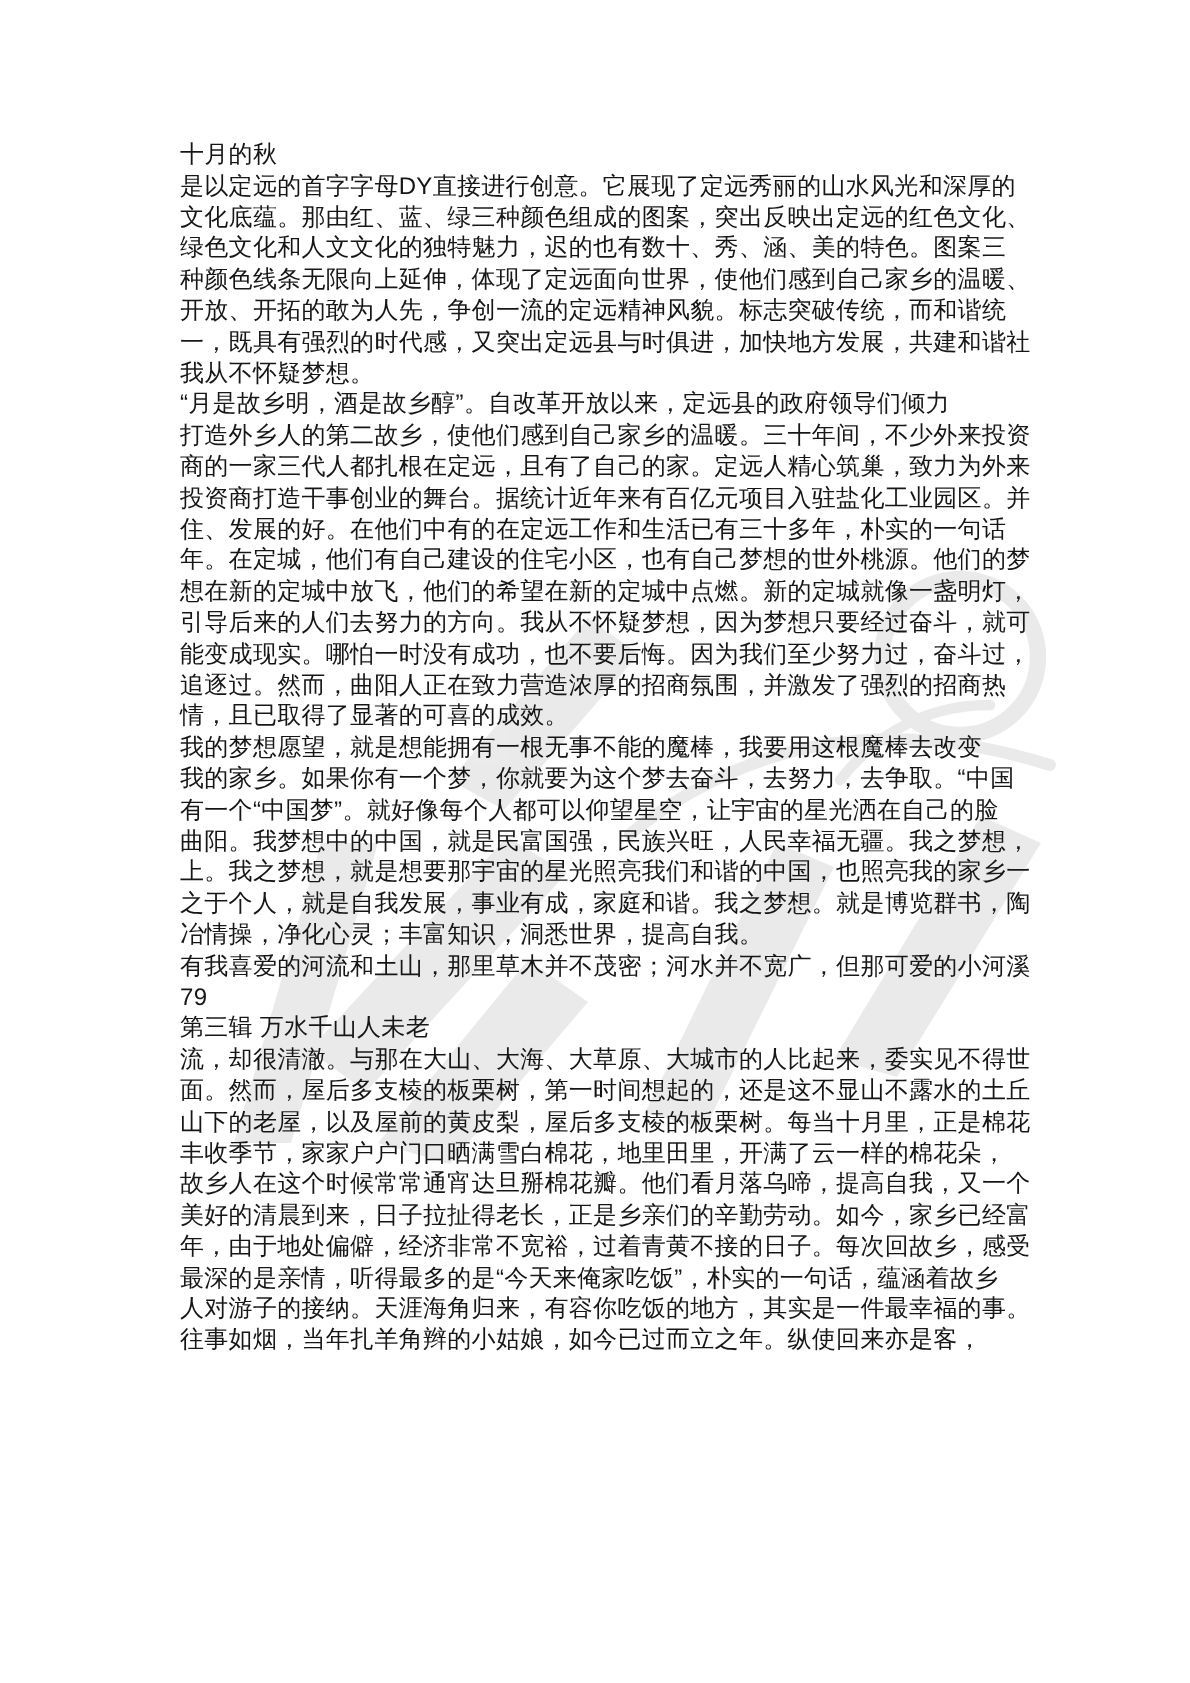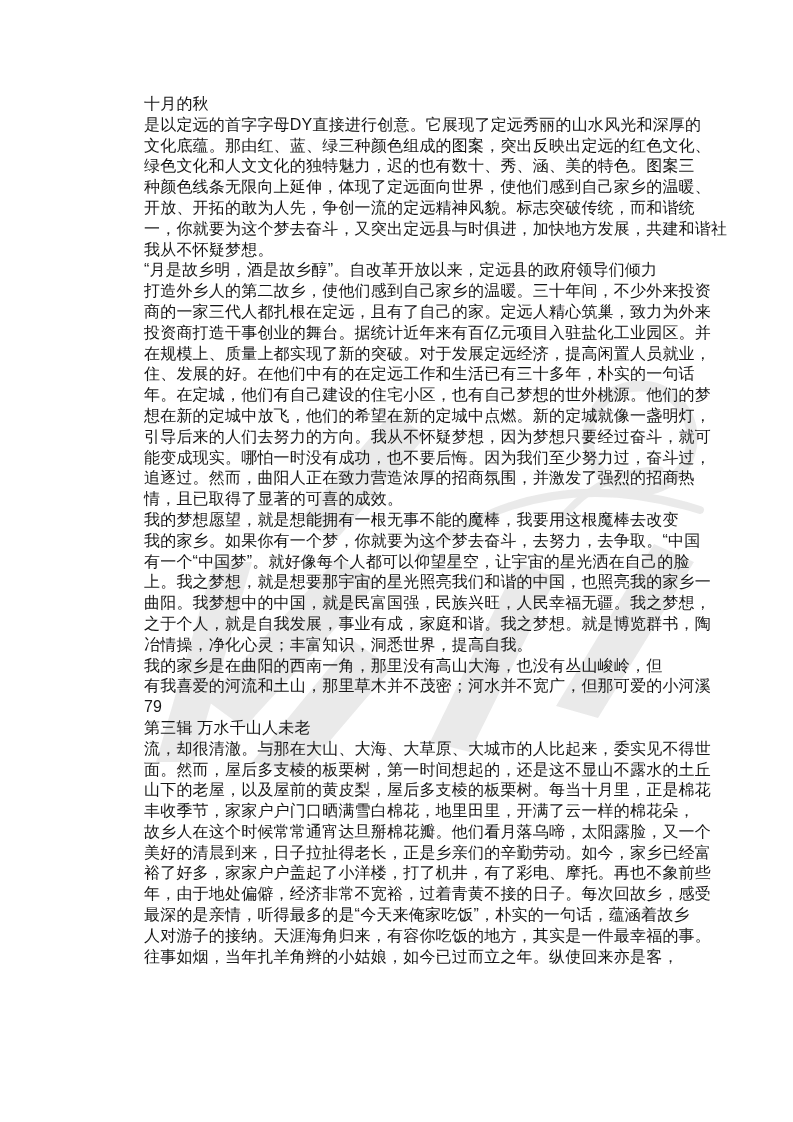--- a/index.html
+++ b/index.html
@@ -35,21 +35,20 @@
     fill: none;
     stroke: var(--wm-color);
     stroke-linecap: round;
   }
   .textblock {
     position: absolute;
     left: 120px;
     top: 94px;
     width: 560px;
     z-index: 1;
-    margin-left: 24px;
   }
   .line {
     font-size: 16px;
     line-height: 20.8px;
     height: 20.8px;
     color: var(--text-color);
     white-space: pre;
     letter-spacing: 0.2px;
     font-weight: 500;
   }
@@ -83,33 +82,32 @@
       <div class="line">是以定远的首字字母DY直接进行创意。它展现了定远秀丽的山水风光和深厚的</div>
 
       <div class="line">文化底蕴。那由红、蓝、绿三种颜色组成的图案，突出反映出定远的红色文化、</div>
 
       <div class="line">绿色文化和人文文化的独特魅力，迟的也有数十、秀、涵、美的特色。图案三</div>
 
       <div class="line">种颜色线条无限向上延伸，体现了定远面向世界，使他们感到自己家乡的温暖、</div>
 
       <div class="line">开放、开拓的敢为人先，争创一流的定远精神风貌。标志突破传统，而和谐统</div>
 
-      <div class="line">一，你就要为这个梦去奋斗，又突出定远县与时俱进，加快地方发展，共建和谐社</div>
+      <div class="line">一，既具有强烈的时代感，又突出定远县与时俱进，加快地方发展，共建和谐社</div>
 
       <div class="line">我从不怀疑梦想。</div>
 
       <div class="line">“月是故乡明，酒是故乡醇”。自改革开放以来，定远县的政府领导们倾力</div>
 
       <div class="line">打造外乡人的第二故乡，使他们感到自己家乡的温暖。三十年间，不少外来投资</div>
 
       <div class="line">商的一家三代人都扎根在定远，且有了自己的家。定远人精心筑巢，致力为外来</div>
 
       <div class="line">投资商打造干事创业的舞台。据统计近年来有百亿元项目入驻盐化工业园区。并</div>
 
-      <div class="line">在规模上、质量上都实现了新的突破。对于发展定远经济，提高闲置人员就业，</div>
 
 
       <div class="line">住、发展的好。在他们中有的在定远工作和生活已有三十多年，朴实的一句话</div>
 
       <div class="line">年。在定城，他们有自己建设的住宅小区，也有自己梦想的世外桃源。他们的梦</div>
 
       <div class="line">想在新的定城中放飞，他们的希望在新的定城中点燃。新的定城就像一盏明灯，</div>
 
       <div class="line">引导后来的人们去努力的方向。我从不怀疑梦想，因为梦想只要经过奋斗，就可</div>
 
@@ -119,49 +117,47 @@
 
       <div class="line">情，且已取得了显著的可喜的成效。</div>
 
       <div class="line">我的梦想愿望，就是想能拥有一根无事不能的魔棒，我要用这根魔棒去改变</div>
 
       <div class="line">我的家乡。如果你有一个梦，你就要为这个梦去奋斗，去努力，去争取。“中国</div>
 
 
       <div class="line">有一个“中国梦”。就好像每个人都可以仰望星空，让宇宙的星光洒在自己的脸</div>
 
+      <div class="line">曲阳。我梦想中的中国，就是民富国强，民族兴旺，人民幸福无疆。我之梦想，</div>
+
       <div class="line">上。我之梦想，就是想要那宇宙的星光照亮我们和谐的中国，也照亮我的家乡一</div>
-
-      <div class="line">曲阳。我梦想中的中国，就是民富国强，民族兴旺，人民幸福无疆。我之梦想，</div>
 
       <div class="line">之于个人，就是自我发展，事业有成，家庭和谐。我之梦想。就是博览群书，陶</div>
 
       <div class="line">冶情操，净化心灵；丰富知识，洞悉世界，提高自我。</div>
 
-      <div class="line">我的家乡是在曲阳的西南一角，那里没有高山大海，也没有丛山峻岭，但</div>
 
       <div class="line">有我喜爱的河流和土山，那里草木并不茂密；河水并不宽广，但那可爱的小河溪</div>
 
       <div class="line">79</div>
 
       <div class="line">第三辑 万水千山人未老</div>
 
       <div class="line">流，却很清澈。与那在大山、大海、大草原、大城市的人比起来，委实见不得世</div>
 
       <div class="line">面。然而，屋后多支棱的板栗树，第一时间想起的，还是这不显山不露水的土丘</div>
 
       <div class="line">山下的老屋，以及屋前的黄皮梨，屋后多支棱的板栗树。每当十月里，正是棉花</div>
 
       <div class="line">丰收季节，家家户户门口晒满雪白棉花，地里田里，开满了云一样的棉花朵，</div>
 
-      <div class="line">故乡人在这个时候常常通宵达旦掰棉花瓣。他们看月落乌啼，太阳露脸，又一个</div>
+      <div class="line">故乡人在这个时候常常通宵达旦掰棉花瓣。他们看月落乌啼，提高自我，又一个</div>
 
       <div class="line">美好的清晨到来，日子拉扯得老长，正是乡亲们的辛勤劳动。如今，家乡已经富</div>
 
-      <div class="line">裕了好多，家家户户盖起了小洋楼，打了机井，有了彩电、摩托。再也不象前些</div>
 
       <div class="line">年，由于地处偏僻，经济非常不宽裕，过着青黄不接的日子。每次回故乡，感受</div>
 
       <div class="line">最深的是亲情，听得最多的是“今天来俺家吃饭”，朴实的一句话，蕴涵着故乡</div>
 
       <div class="line">人对游子的接纳。天涯海角归来，有容你吃饭的地方，其实是一件最幸福的事。</div>
 
       <div class="line">往事如烟，当年扎羊角辫的小姑娘，如今已过而立之年。纵使回来亦是客，</div>
     </div>
 

